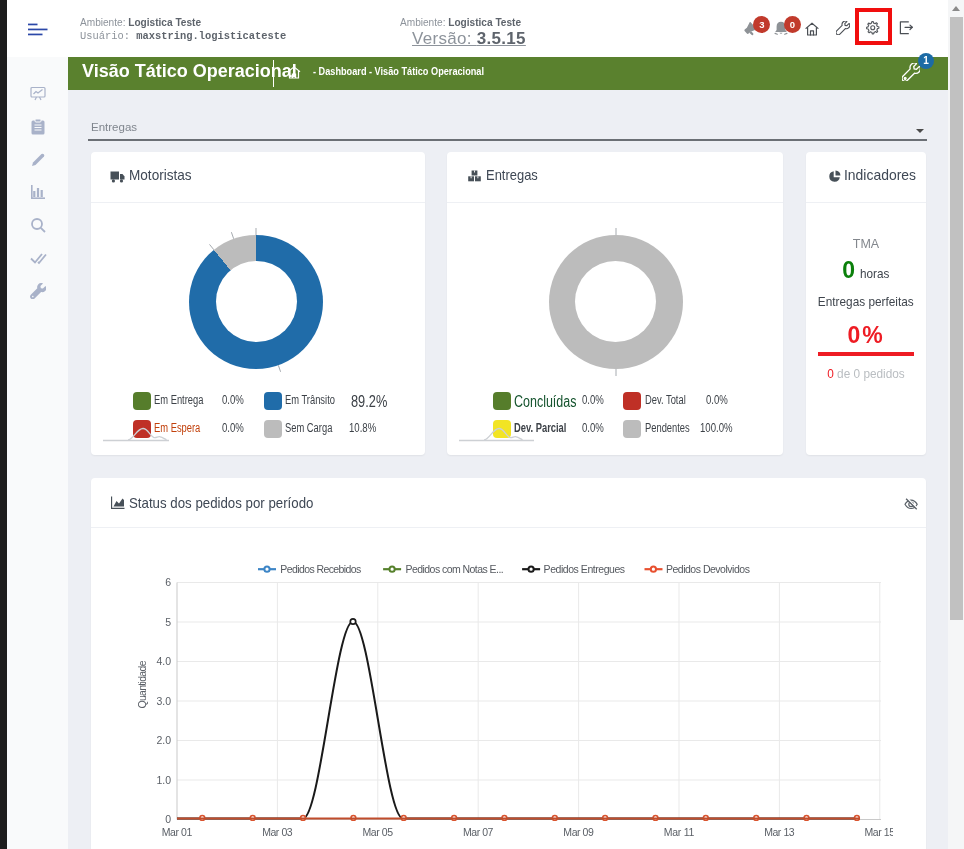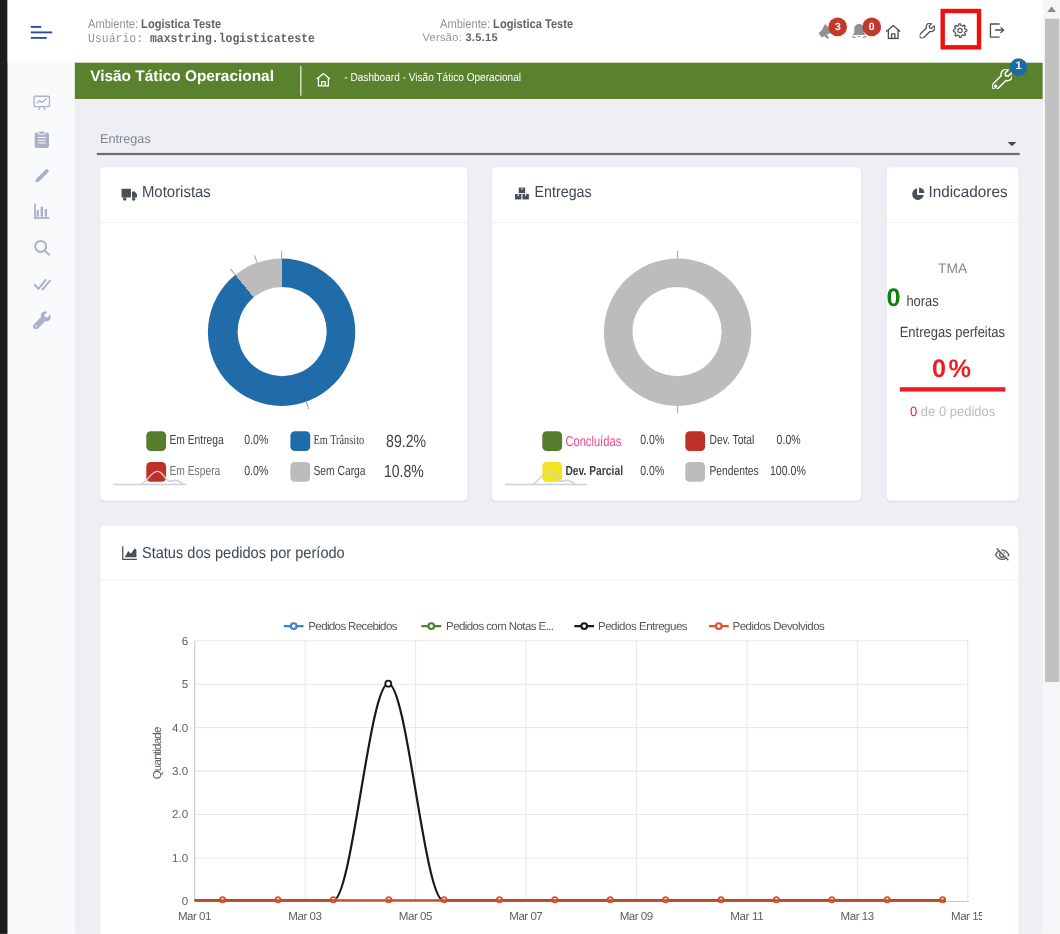--- a/index.html
+++ b/index.html
@@ -14,21 +14,21 @@
 <div class="abs" style="left:7px;top:0;width:61px;height:849px;background:#f9fafb;"></div>
 <div class="abs" style="left:7px;top:0;width:941px;height:57px;background:#fff;"></div>
 <svg class="abs" style="left:27px;top:22px;" width="22" height="15" viewBox="0 0 22 15">
  <rect x="1" y="1.6" width="9.5" height="1.7" fill="#2b48a8"></rect>
  <rect x="1" y="6.6" width="19.5" height="1.7" fill="#2b48a8"></rect>
  <rect x="1" y="11.6" width="14.5" height="1.7" fill="#2b48a8"></rect>
 </svg>
 <div class="abs" style="left:80px;top:15.5px;font-size:11.5px;color:#8d939b;"><span class="sx" style="transform:scaleX(0.878);">Ambiente: <b style="color:#5e646c;">Logistica Teste</b></span></div>
 <div class="abs" style="left:80px;top:29px;font-size:11.5px;color:#8d939b;font-family:Liberation Mono, monospace;"><span class="sx" style="transform:scaleX(0.906);">Usuário: <b style="color:#5e646c;">maxstring.logisticateste</b></span></div>
 <div class="abs" style="left:400px;top:15.5px;font-size:11.5px;color:#8d939b;"><span class="sx" style="transform:scaleX(0.878);">Ambiente: <b style="color:#5e646c;">Logistica Teste</b></span></div>
-<div class="abs" style="left:384px;top:29px;font-size:10px;color:#8d939b;letter-spacing:0.3px;">Versão: <b style="color:#5e646c;">3.5.15</b></div>
+<div class="abs" style="left:412px;top:29px;font-size:17px;color:#8d939b;letter-spacing:0.3px;text-decoration:underline;">Versão: <b style="color:#5e646c;">3.5.15</b></div>
 <div id="topicons">
  <svg class="abs" style="left:743px;top:21.5px;" width="14" height="14" viewBox="0 0 14 14">
   <g fill="#8e9296" transform="rotate(-42 7 7)">
    <path d="M12,1.5 v10.4 L5.6,9.4 H3 a1.4 1.4 0 0 1 -1.4,-1.4 V5.3 a1.4 1.4 0 0 1 1.4,-1.4 h2.6 z"></path>
    <path d="M4,9.4 h2.4 v2.9 a1.1 1.1 0 0 1 -2.2,0 z"></path>
   </g>
  </svg>
  <svg class="abs" style="left:774px;top:21px;" width="14" height="15" viewBox="0 0 14 15">
   <g fill="#8e9296">
    <path d="M7,0.8 c-2.7,0 -4.4,2 -4.4,4.6 v3.6 L1.2,10.9 h11.6 L11.4,9 V5.4 c0,-2.6 -1.7,-4.6 -4.4,-4.6 z"></path>
@@ -52,28 +52,28 @@
   <circle cx="6.5" cy="6.5" r="1.9" fill="none" stroke="#55595e" stroke-width="1.1"></circle>
  </svg>
  <div class="abs" style="left:855px;top:7.5px;width:37px;height:37px;border:4px solid #f10e0e;"></div>
  <svg class="abs" style="left:898.5px;top:21.3px;" width="14" height="13.5" viewBox="0 0 14 13.5" fill="none" stroke="#4b4f55" stroke-width="1.2" stroke-linejoin="round">
   <path d="M9.8,0.8 H1.4 V12.7 H9.8"></path>
   <path d="M6,6.3 H13.2" stroke-linecap="round"></path>
   <path d="M11,4.1 L13.3,6.3 L11,8.5" stroke-linecap="round"></path>
  </svg>
 </div>
 <div class="abs" style="left:68px;top:57px;width:880px;height:33px;background:#5a812e;"></div>
-<div class="abs" style="left:82px;top:61.5px;line-height:1;color:#fff;font-size:14px;font-weight:bold;text-align:right;">Visão Tático Operacional</div>
+<div class="abs" style="left:82px;top:61.5px;line-height:1;color:#fff;font-size:18px;font-weight:bold;text-align:right;">Visão Tático Operacional</div>
 <div class="abs" style="left:273px;top:60px;width:1px;height:27px;background:#fff;"></div>
 <svg class="abs" style="left:287px;top:66px;" width="14" height="13" viewBox="0 0 14 13" fill="none" stroke="#fff" stroke-width="1.2">
  <path d="M1,5.8 L7,0.9 L13,5.8"></path>
  <path d="M2.5,5 V12 H11.5 V5"></path>
  <path d="M5.4,12 V8.2 H8.6 V12"></path>
 </svg>
-<div class="abs" style="left:312.5px;top:65.5px;line-height:1;color:#fff;font-size:10.5px;font-weight:normal;"><span class="sx" style="transform:scaleX(0.873);">- Dashboard - Visão Tático Operacional</span></div>
+<div class="abs" style="left:312.5px;top:65.5px;line-height:1;color:#fff;font-size:10.5px;font-weight:bold;"><span class="sx" style="transform:scaleX(0.873);">- Dashboard - Visão Tático Operacional</span></div>
 <svg class="abs" style="left:902px;top:63px;" width="18" height="18" viewBox="0 0 512 512" fill="none" stroke="#fff" stroke-width="38">
  <path d="M507.73 109.1c-2.24-9.03-13.54-12.09-20.12-5.51l-74.36 74.36-67.88-11.31-11.31-67.88 74.36-74.36c6.62-6.62 3.43-17.9-5.66-20.16-47.38-11.74-99.55-2.91-135.6 33.14-35.89 35.88-47.4 85.23-34.54 129.97L25.3 374.73c-33.73 33.72-33.73 88.45 0 122.17 33.72 33.73 88.45 33.73 122.17 0l207.35-207.34c44.74 12.86 94.09 1.35 129.97-34.54 36.05-36.05 44.88-88.22 33.03-135.6zM106.8 452.8c-9.37 9.37-24.57 9.37-33.94 0s-9.37-24.57 0-33.94 24.57-9.37 33.94 0c9.36 9.37 9.36 24.57 0 33.94z"></path>
 </svg>
 <div class="abs" style="left:917.8px;top:52.8px;width:16.5px;height:16.5px;border-radius:50%;background:#1c6ba5;color:#fff;font-size:10px;font-weight:bold;text-align:center;line-height:16.5px;">1</div>
 <div class="abs" style="left:68px;top:90px;width:880px;height:759px;background:#edeff4;"></div>
 
 <svg class="abs" style="left:30px;top:85px;" width="16" height="16" viewBox="0 0 16 16" fill="none" stroke="#a9b2c9" stroke-width="1.2">
  <rect x="1" y="2.5" width="14" height="9.5" rx="1"></rect>
  <path d="M3.5,9 L6,6.5 L8,8 L12.5,4.5"></path>
  <path d="M5,15 L6.5,12 M11,15 L9.5,12"></path>
@@ -125,28 +125,28 @@
 <svg class="abs" style="left:176px;top:221.5px;" width="160" height="160" viewBox="0 0 160 160" fill="none" stroke="#a6abb0" stroke-width="1">
  <line x1="80" y1="6" x2="80" y2="13"></line>
  <line x1="55.4" y1="10.2" x2="57.7" y2="16.8"></line>
  <line x1="33.5" y1="22.4" x2="37.9" y2="27.8"></line>
  <line x1="104.6" y1="149.8" x2="102.3" y2="143.2"></line>
 </svg>
 <div class="abs" style="left:132.5px;top:391.5px;width:18px;height:18px;border-radius:4px;background:#567d2b;"></div>
 <div class="abs" style="left:154px;top:392.5px;font-size:12px;color:#3d4248;"><span class="sx" style="transform:scaleX(0.78);">Em Entrega</span></div>
 <div class="abs" style="left:222.3px;top:392.5px;font-size:12px;color:#3d4248;"><span class="sx" style="transform:scaleX(0.8);">0.0%</span></div>
 <div class="abs" style="left:264.3px;top:391.5px;width:18px;height:18px;border-radius:4px;background:#206ca9;"></div>
-<div class="abs" style="left:284.5px;top:392.5px;font-size:12px;color:#3d4248;font-family:Liberation Serif, serif;"><span class="sx" style="transform:scaleX(0.78);">Em Trânsito</span></div>
+<div class="abs" style="left:284.5px;top:392.5px;font-size:12px;color:#3d4248;"><span class="sx" style="transform:scaleX(0.78);">Em Trânsito</span></div>
 <div class="abs" style="left:351px;top:392.5px;font-size:16px;color:#3d4248;"><span class="sx" style="transform:scaleX(0.8);">89.2%</span></div>
 <div class="abs" style="left:132.5px;top:420px;width:18px;height:18px;border-radius:4px;background:#bf3026;"></div>
-<div class="abs" style="left:154px;top:421px;font-size:12px;color:#737373;"><span class="sx" style="transform:scaleX(0.78);">Em Espera</span></div>
+<div class="abs" style="left:154px;top:421px;font-size:12px;color:#c2410c;"><span class="sx" style="transform:scaleX(0.78);">Em Espera</span></div>
 <div class="abs" style="left:222.3px;top:421px;font-size:12px;color:#3d4248;"><span class="sx" style="transform:scaleX(0.8);">0.0%</span></div>
 <div class="abs" style="left:264.3px;top:420px;width:18px;height:18px;border-radius:4px;background:#bcbcbc;"></div>
 <div class="abs" style="left:284.5px;top:421px;font-size:12px;color:#3d4248;"><span class="sx" style="transform:scaleX(0.78);">Sem Carga</span></div>
-<div class="abs" style="left:349px;top:421px;font-size:16px;color:#3d4248;"><span class="sx" style="transform:scaleX(0.8);">10.8%</span></div>
+<div class="abs" style="left:349px;top:421px;font-size:12px;color:#3d4248;"><span class="sx" style="transform:scaleX(0.8);">10.8%</span></div>
 <svg class="abs" style="left:103px;top:424px;z-index:5;" width="66" height="18" viewBox="0 0 66 18" fill="none" stroke="#cdd0d4" stroke-width="1.3">
  <path d="M0,16.5 H66"></path>
  <path d="M25,16 C30,16 34,4.5 40,4.5 C45,4.5 46.5,11.5 50.5,13.3 C53,14.4 54.5,12.3 56.5,12.6 C59.5,13.1 61.5,14.8 63.5,15.8"></path>
 </svg>
 
 <div class="abs" style="left:447px;top:152px;width:336px;height:303px;background:#fff;border-radius:4px;box-shadow:0 1px 2px rgba(0,0,0,0.06);"></div>
 <svg class="abs" style="left:468px;top:170px;" width="13" height="12" viewBox="0 0 13 12" fill="#475058">
  <rect x="3.6" y="0.5" width="5.8" height="5"></rect>
  <rect x="0.2" y="6.3" width="5.8" height="5"></rect>
  <rect x="7" y="6.3" width="5.8" height="5"></rect>
@@ -158,21 +158,21 @@
 </svg>
 <div class="abs" style="left:486px;top:167px;font-size:14.5px;color:#3f4855;"><span class="sx" style="transform:scaleX(0.893);">Entregas</span></div>
 <div class="abs" style="left:447px;top:202px;width:336px;height:1px;background:#eef0f4;"></div>
 <div class="abs" style="left:548.5px;top:234.5px;width:134px;height:134px;border-radius:50%;background:#bcbcbc;"></div>
 <div class="abs" style="left:575px;top:261px;width:81px;height:81px;border-radius:50%;background:#fff;"></div>
 <svg class="abs" style="left:535.5px;top:221.5px;" width="160" height="160" viewBox="0 0 160 160" fill="none" stroke="#a6abb0" stroke-width="1">
  <line x1="80" y1="6" x2="80" y2="13"></line>
  <line x1="80" y1="147" x2="80" y2="154"></line>
 </svg>
 <div class="abs" style="left:493px;top:391.5px;width:18px;height:18px;border-radius:4px;background:#567d2b;"></div>
-<div class="abs" style="left:514px;top:392.5px;font-size:13px;color:#ec4899;"><span class="sx" style="transform:scaleX(0.78);">Concluídas</span></div>
+<div class="abs" style="left:514px;top:392.5px;font-size:16px;color:#14532d;"><span class="sx" style="transform:scaleX(0.78);">Concluídas</span></div>
 <div class="abs" style="left:581.5px;top:392.5px;font-size:12px;color:#3d4248;"><span class="sx" style="transform:scaleX(0.8);">0.0%</span></div>
 <div class="abs" style="left:623.1px;top:391.5px;width:18px;height:18px;border-radius:4px;background:#bf3026;"></div>
 <div class="abs" style="left:644.7px;top:392.5px;font-size:12px;color:#3d4248;text-decoration:underline;"><span class="sx" style="transform:scaleX(0.78);">Dev. Total</span></div>
 <div class="abs" style="left:705.6px;top:392.5px;font-size:12px;color:#3d4248;"><span class="sx" style="transform:scaleX(0.8);">0.0%</span></div>
 <div class="abs" style="left:493px;top:420px;width:18px;height:18px;border-radius:4px;background:#f2e424;"></div>
 <div class="abs" style="left:514px;top:421px;font-size:12px;color:#3d4248;font-weight:bold;"><span class="sx" style="transform:scaleX(0.78);">Dev. Parcial</span></div>
 <div class="abs" style="left:581.5px;top:421px;font-size:12px;color:#3d4248;"><span class="sx" style="transform:scaleX(0.8);">0.0%</span></div>
 <div class="abs" style="left:623.1px;top:420px;width:18px;height:18px;border-radius:4px;background:#bcbcbc;"></div>
 <div class="abs" style="left:644.7px;top:421px;font-size:12px;color:#3d4248;"><span class="sx" style="transform:scaleX(0.78);">Pendentes</span></div>
 <div class="abs" style="left:700.2px;top:421px;font-size:12px;color:#3d4248;"><span class="sx" style="transform:scaleX(0.8);">100.0%</span></div>
@@ -182,21 +182,21 @@
 </svg>
 
 <div class="abs" style="left:806px;top:152px;width:120px;height:303px;background:#fff;border-radius:4px;box-shadow:0 1px 2px rgba(0,0,0,0.06);"></div>
 <svg class="abs" style="left:828px;top:170px;" width="13" height="13" viewBox="0 0 13 13" fill="#475058">
  <path d="M5.7,1.2 A5.3,5.3 0 1 0 11.8,7.3 L5.7,7.3 z"></path>
  <path d="M7.5,0.5 A5.3,5.3 0 0 1 12.5,5.5 L7.5,5.5 z"></path>
 </svg>
 <div class="abs" style="left:843.5px;top:167px;font-size:14.5px;color:#3f4855;"><span class="sx" style="transform:scaleX(0.96);">Indicadores</span></div>
 <div class="abs" style="left:806px;top:202px;width:120px;height:1px;background:#eef0f4;"></div>
 <div class="abs" style="left:806px;top:237px;width:120px;text-align:center;font-size:12.5px;color:#83878d;">TMA</div>
-<div class="abs" style="left:806px;top:257px;width:124px;font-size:13.5px;color:#3f454d;"><b style="font-size:23px;color:#0b800b;letter-spacing:1px;">0</b> <span class="sx" style="transform:scaleX(0.87);">horas</span></div>
+<div class="abs" style="left:806px;top:257px;width:124px;text-align:center;font-size:13.5px;color:#3f454d;"><b style="font-size:23px;color:#0b800b;letter-spacing:1px;">0</b> <span class="sx" style="transform:scaleX(0.87);">horas</span></div>
 <div class="abs" style="left:806px;top:294px;width:120px;text-align:center;font-size:13.5px;color:#3f454d;"><span class="sx" style="transform:scaleX(0.875);transform-origin:50% 50%;">Entregas perfeitas</span></div>
 <div class="abs" style="left:806px;top:321.5px;width:120px;text-align:center;font-size:23px;font-weight:bold;color:#ee1c24;letter-spacing:2px;">0%</div>
 <div class="abs" style="left:818px;top:351.5px;width:96px;height:4px;background:#ee1c24;"></div>
 <div class="abs" style="left:806px;top:366.5px;width:120px;text-align:center;font-size:12.5px;color:#b9bdc1;"><span class="sx" style="transform:scaleX(0.945);transform-origin:50% 50%;"><span style="color:#ee1c24;">0</span> de 0 pedidos</span></div>
 
 <div class="abs" style="left:91px;top:478px;width:835px;height:380px;background:#fff;border-radius:4px;box-shadow:0 1px 2px rgba(0,0,0,0.06);"></div>
 <svg class="abs" style="left:111px;top:496px;" width="14" height="13" viewBox="0 0 14 13" fill="#475058">
  <path d="M0.5,0.5 V12.5 H13.5" fill="none" stroke="#475058" stroke-width="1.3"></path>
  <path d="M2.5,10.5 L5.5,5 L8,7.5 L11.5,2.5 L13,4 V10.5 z"></path>
 </svg>

